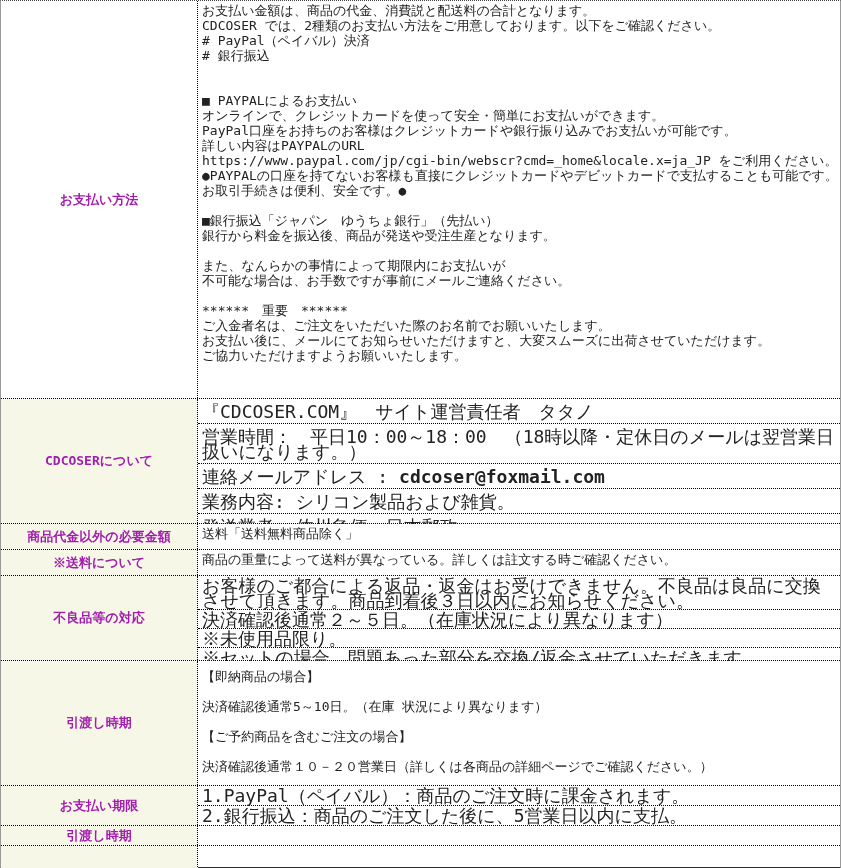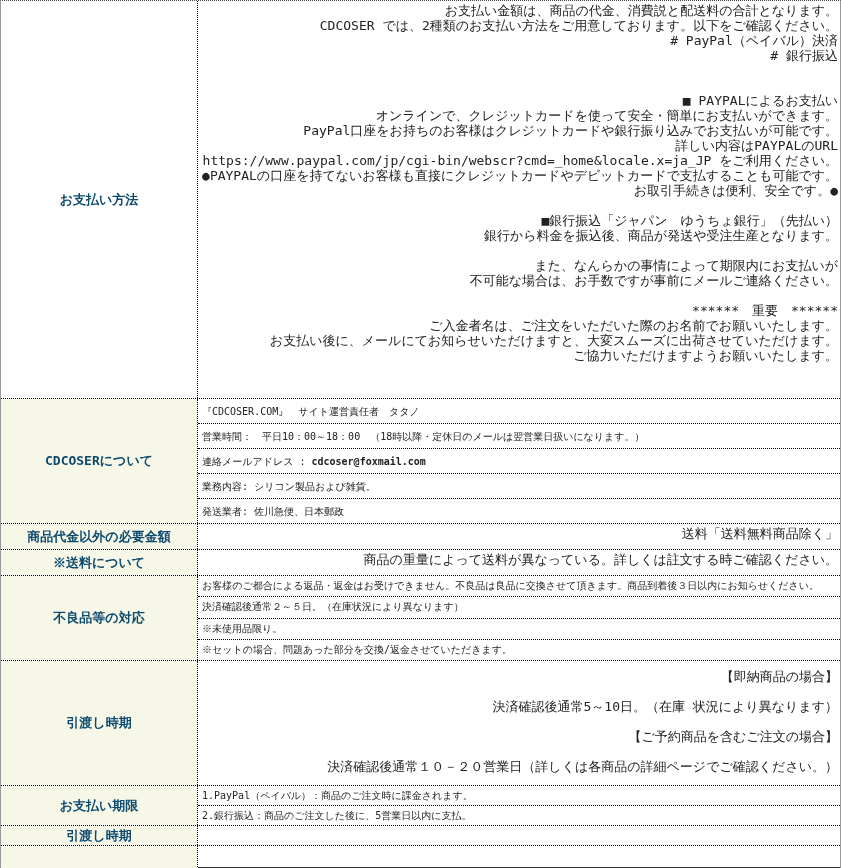--- a/index.html
+++ b/index.html
@@ -1,25 +1,25 @@
 <!DOCTYPE html>
 <html><head>
 <meta charset="utf-8">
 <style>
   html,body{margin:0;padding:0;background:#fff;}
   body{font-family:"DejaVu Sans Mono","Liberation Sans",monospace;color:#222;}
   .tbl{width:841px;box-sizing:border-box;border-left:1px solid #9a9a9a;border-right:1px solid #9a9a9a;border-top:1px dotted #444;border-bottom:3px solid #2b2b2b;}
   .row{display:flex;box-sizing:border-box;border-bottom:1px dotted #000;}
   .row:last-child{border-bottom:none;}
-  .hcell{width:197px;flex:0 0 197px;box-sizing:border-box;background:#f7f7e8;border-right:1px dotted #000;display:flex;align-items:center;justify-content:center;text-align:center;font-weight:bold;font-size:13px;color:#0c4a6e;line-height:16px;padding:2px;}
+  .hcell{width:197px;flex:0 0 197px;box-sizing:border-box;background:#f7f7e8;border-right:1px dotted #000;display:flex;align-items:center;justify-content:center;text-align:center;font-weight:bold;font-size:13px;color:#a21caf;line-height:16px;padding:2px;}
   .hcell.white{background:#ffffff;}
-  .ccell{flex:1;background:#fff;box-sizing:border-box;min-width:0;text-align:right;}
+  .ccell{flex:1;background:#fff;box-sizing:border-box;min-width:0;}
   .pre{white-space:pre-wrap;word-break:break-all;font-size:13px;line-height:15px;padding:2px 2px 2px 4px;}
   .subrows{display:flex;flex-direction:column;}
-  .subrow{box-sizing:border-box;border-bottom:1px dotted #000;font-size:10px;line-height:15px;padding:5px 4px 4px 4px;flex:1;display:flex;align-items:center;white-space:pre-wrap;word-break:break-all;}
+  .subrow{box-sizing:border-box;border-bottom:1px dotted #000;font-size:18px;line-height:15px;padding:5px 4px 4px 4px;flex:1;display:flex;align-items:center;white-space:pre-wrap;word-break:break-all;}
   .subrow:last-child{border-bottom:none;}
   .subrow.tight{padding:2px 4px 1px 4px;align-items:flex-start;}
   .subrow b{font-weight:bold;}
   .pad-mid{padding-top:8px;}
   
   .r0{height:398px;} .r1{height:125px;} .r2{height:26px;} .r3{height:26px;}
   .r4{height:85px;} .r5{height:125px;} .r6{height:40px;} .r7{height:20px;} .r8{height:21px;flex-direction:column;}
 </style>
 </head>
 <body>

